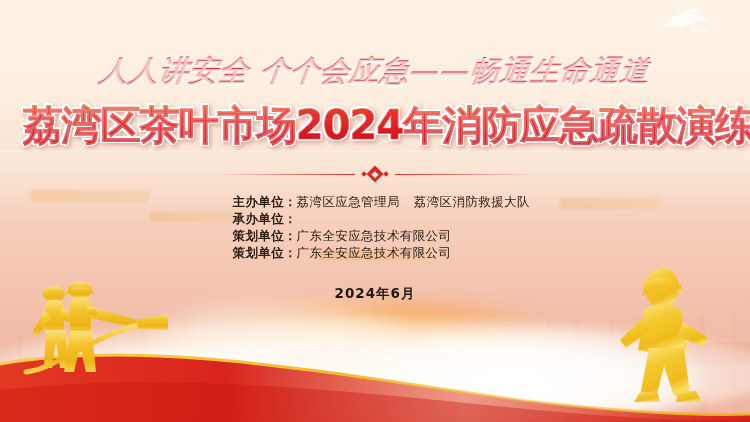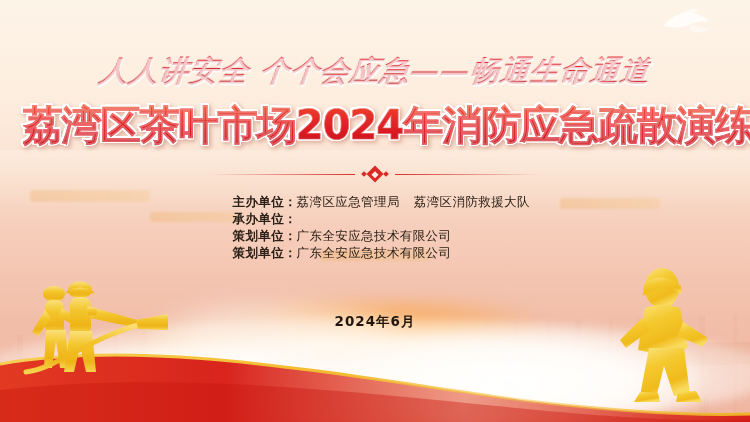--- a/index.html
+++ b/index.html
@@ -175,21 +175,21 @@
   
   .footer {
     margin-top:22px;
     text-align:center;
     color:#22180f;
     font-size:13px;
     line-height:20px;
     letter-spacing:1.5px;
     font-weight:600;
   }
-  .footer .date { font-size:13.5px; letter-spacing:1px;margin-top:28px; }
+  .footer .date { font-size:13.5px; letter-spacing:1px; }
 </style>
 </head>
 <body>
 
 <div id="poster">
 
   <div class="photo-layer">
     <div class="facade"></div>
     <div class="facade2"></div>
     <div class="shopsign" style="left:30px;  top:40px;  width:120px; height:12px;"></div>

